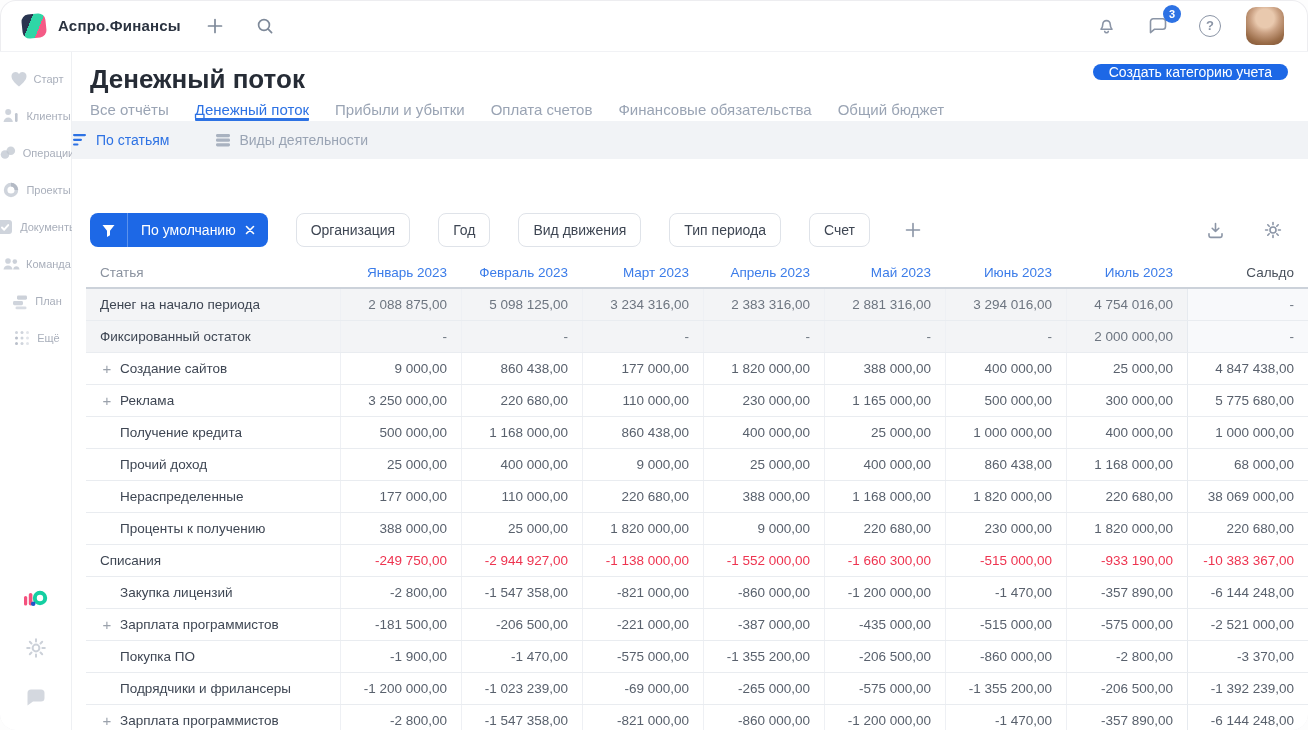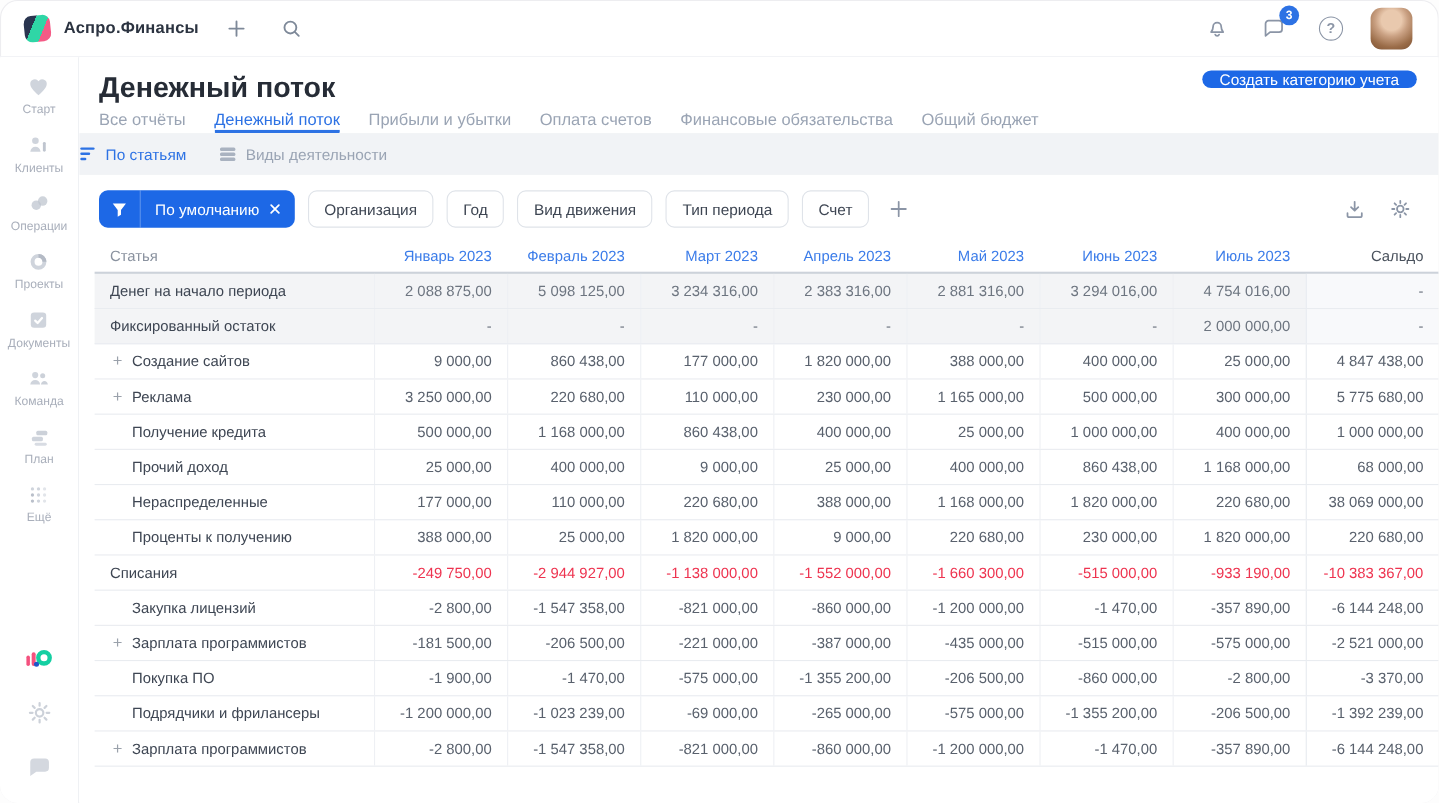--- a/index.html
+++ b/index.html
@@ -25,42 +25,42 @@
            align-items:center; justify-content:center; padding:0 4px; }
   .help-circle { width:22px; height:22px; border:1.6px solid #8b95a6; border-radius:50%; color:#8b95a6;
            font-size:13px; font-weight:700; display:flex; align-items:center; justify-content:center; }
   .avatar { width:38px; height:38px; border-radius:10px;
             background: radial-gradient(circle at 50% 30%, #e9c9ae 0 28%, #caa183 45%, #9a6c48 75%, #7d5335 100%); }
 
   
   .sidebar { position:absolute; left:0; top:52px; bottom:0; width:72px; background:#fff;
              border-right:1px solid #eef0f3; display:flex; flex-direction:column; align-items:center;
              padding:16px 0 22px; }
-  .side-item { display:flex; flex-direction:column; align-items:center; gap:4px; margin-bottom:15px;
+  .side-item { display:flex; flex-direction:row; align-items:center; gap:4px; margin-bottom:15px;
                cursor:pointer;justify-content:flex-end; }
   .side-item .lbl { font-size:11px; color:#a9afbb; }
   .side-foot { margin-top:auto; display:flex; flex-direction:column; align-items:center; gap:26px; }
 
   
   .main { position:absolute; left:72px; top:52px; right:0; bottom:0; overflow:hidden; background:#fff; }
   .page-head { display:flex; justify-content:space-between; align-items:flex-start; padding:12px 20px 0 18px; }
   .page-title { font-size:26px; font-weight:700; color:#262c36; }
   .create-btn { background:#1d68e6; color:#fff; border:none; border-radius:8px; font-size:14px;
                 font-family:inherit; padding:0 16px; cursor:pointer; font-weight:500; }
 
   .tabs { display:flex; gap:26px; margin:6px 0 0 18px; }
   .tab { font-size:15px; color:#9aa4b4; padding-bottom:0; cursor:pointer; border-bottom:3px solid transparent; }
   .tab.active { color:#2d72e4; border-bottom-color:#2d72e4; border-radius:0 0 1px 1px; }
 
-  .subtabs { height:38px; background:#f1f3f6; display:flex; align-items:center; gap:30px; }
+  .subtabs { height:38px; background:#f1f3f6; display:flex; align-items:center; gap:46px; }
   .subtab { display:flex; align-items:center; gap:8px; font-size:14px; color:#9aa4b4; cursor:pointer; }
   .subtab.active { color:#2d72e4; }
 
   
-  .filterbar { display:flex; align-items:center; gap:12px; padding:14px 20px 10px 18px; }
+  .filterbar { display:flex; align-items:center; gap:28px; padding:14px 20px 10px 18px;margin-top:40px; }
   .chip-default { display:flex; align-items:stretch; background:#1d68e6; border-radius:8px; overflow:hidden;
                   height:34px; cursor:pointer; }
   .chip-default .funnel-seg { display:flex; align-items:center; justify-content:center; width:38px;
                   border-right:1px solid rgba(255,255,255,.28); }
   .chip-default .txt-seg { display:flex; align-items:center; gap:9px; padding:0 13px; color:#fff; font-size:14px; }
   .chip { height:34px; display:flex; align-items:center; padding:0 14px; border:1px solid #dfe3e9;
           border-radius:8px; font-size:14px; color:#3e4653; background:#fff; cursor:pointer; }
   .add-filter { display:flex; align-items:center; justify-content:center; width:30px; height:34px; cursor:pointer; }
   .fb-spacer { flex:1; }
   .fb-icon { display:flex; align-items:center; justify-content:center; width:30px; height:30px; cursor:pointer; }

